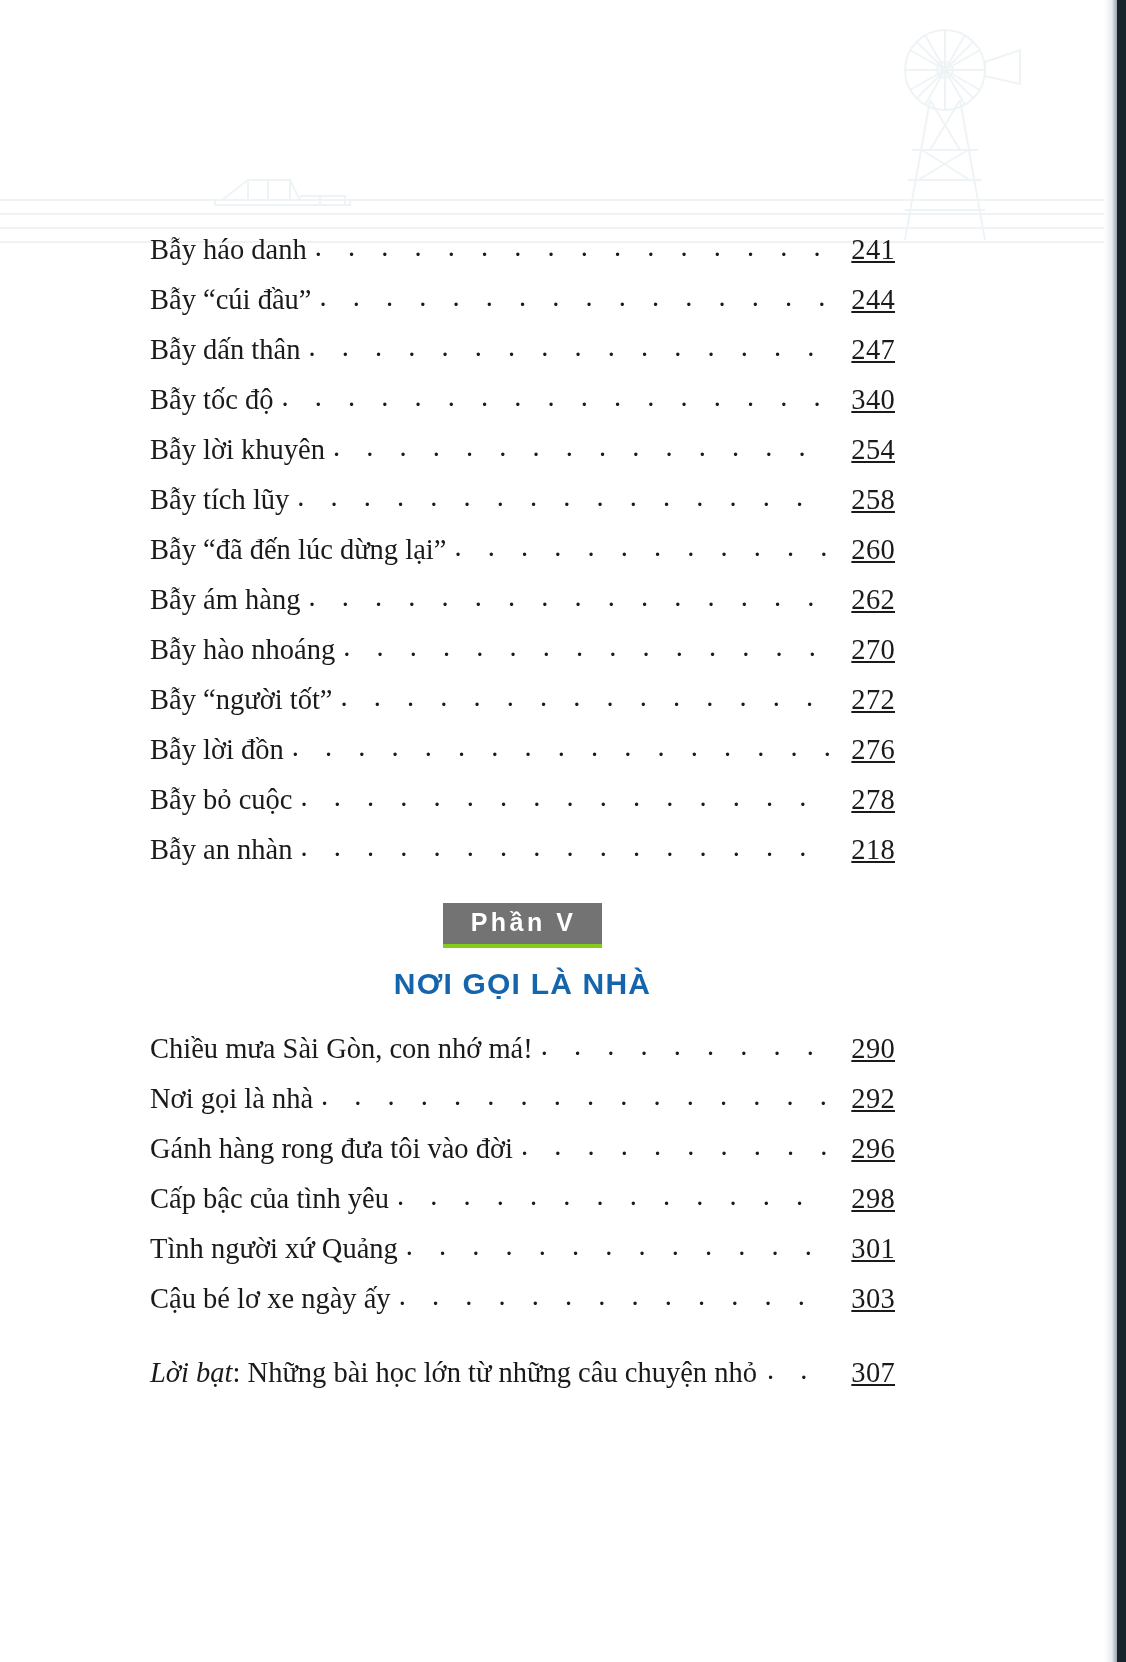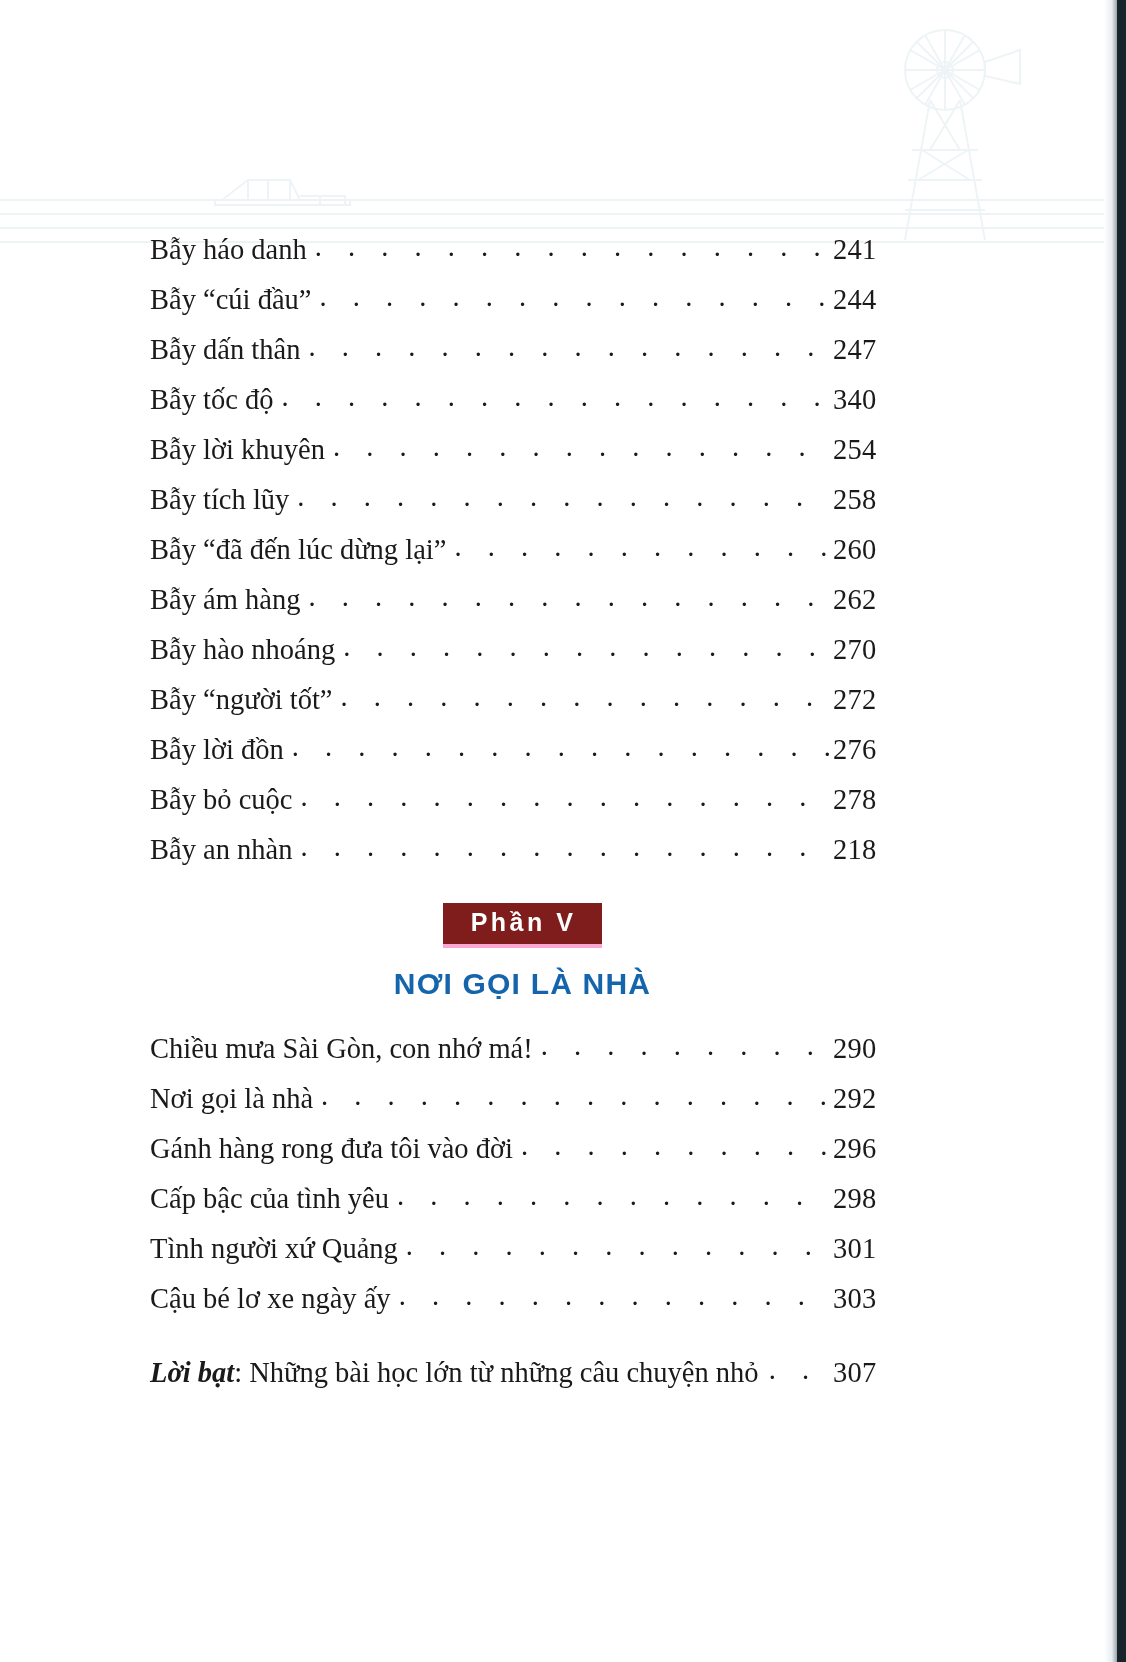--- a/index.html
+++ b/index.html
@@ -77,63 +77,63 @@
     white-space: nowrap;
     color: #1a1a1a;
     font-size: 28.5px;
     letter-spacing: 9.5px;
     margin: 0 2px 0 0;
     position: relative;
     top: -3px;
   }
   .toc-page {
     flex: 0 0 auto;
-    text-align: left;
+    text-align: right;
     min-width: 62px;
     letter-spacing: 0.3px;
+    text-decoration: underline;
   }
 
   
   .part-block {
     margin-top: 38px;
     margin-bottom: 34px;
     text-align: center;
   }
   .part-label {
     display: inline-block;
-    background: #7f1d1d;
+    background: #737373;
     color: #ffffff;
     font-family: "Liberation Sans", sans-serif;
     font-weight: bold;
     font-size: 25px;
     letter-spacing: 3.5px;
     padding: 7px 26px 9px 28px;
     line-height: 1;
-    border-bottom: 4px solid #f9a8d4;
+    border-bottom: 4px solid #84cc16;
   }
   .part-title {
     margin-top: 19px;
     color: #1565ad;
     font-family: "Liberation Sans", sans-serif;
     font-weight: bold;
     font-size: 30px;
     letter-spacing: 1.2px;
   }
 
   .afterword {
     margin-top: 44px;
     font-size: 28.5px;
     display: flex;
     align-items: baseline;
     color: #1a1a1a;
     white-space: nowrap;
   }
   .afterword .italic {
     font-style: italic;
-    font-weight: bold;
   }
   .afterword-text {
     flex: 0 0 auto;
     padding-right: 10px;
   }
   .afterword .toc-dots {
     letter-spacing: 9.5px;
   }
 </style>
 </head>

